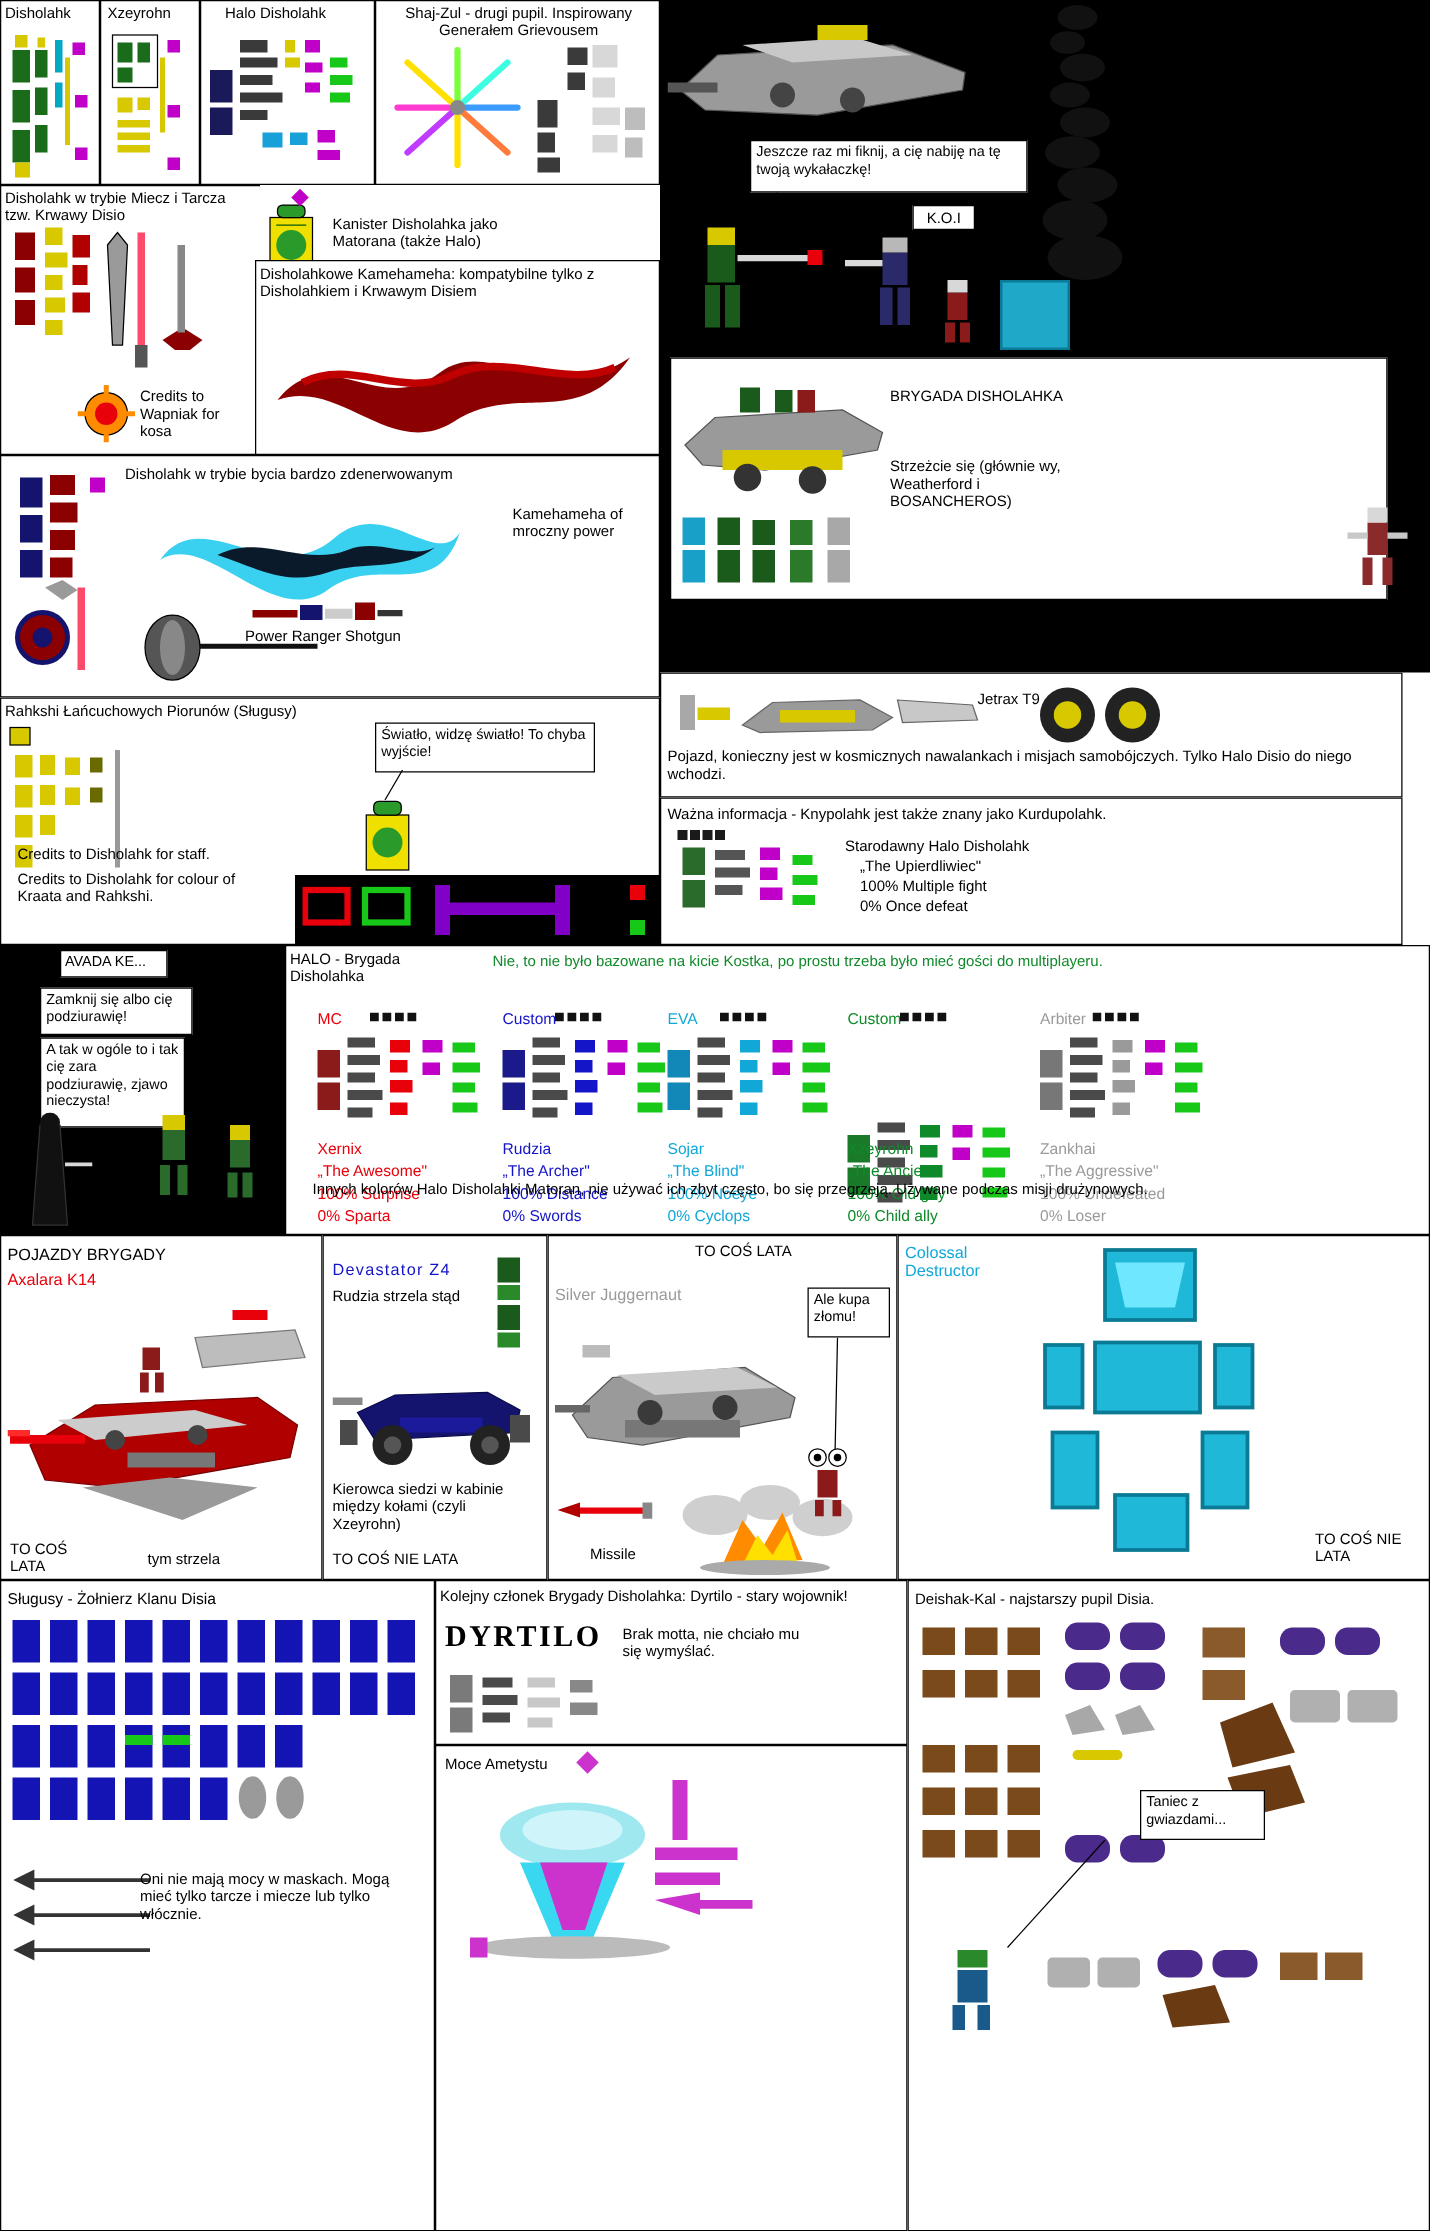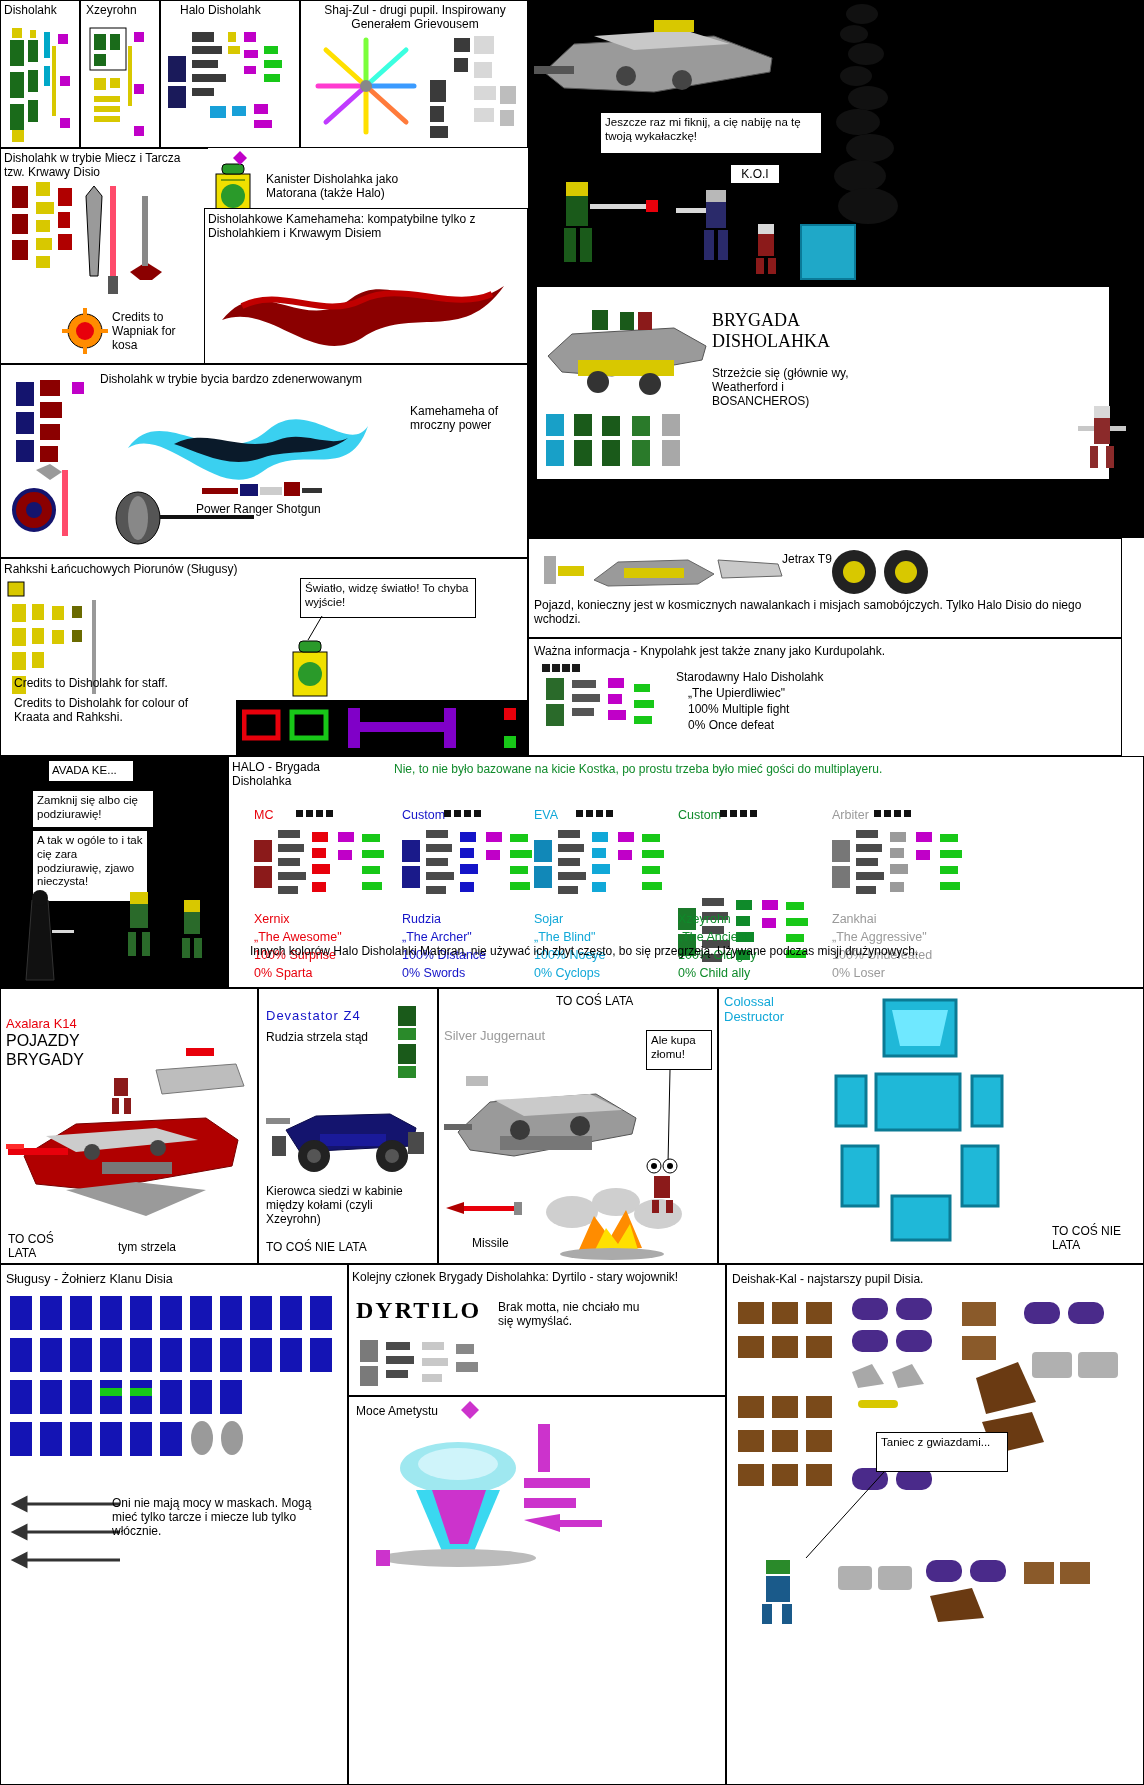--- a/index.html
+++ b/index.html
@@ -348,21 +348,21 @@
   <g fill="#8b1a1a">
       <rect x="12" y="10" width="16" height="22"></rect>
       <rect x="10" y="34" width="8" height="16"></rect>
       <rect x="22" y="34" width="8" height="16"></rect>
     </g>
   <rect x="12" y="0" width="16" height="10" fill="#d8d8d8"></rect>
 </svg>
 <div class="abs" style="left:800px;top:224px;width:56px;height:56px;background:#1fa8c8;border:2px solid #0a7a98;"></div>
 
 <div class="box" style="left:536px;top:286px;width:574px;height:194px;"></div>
-<div class="lbl" style="left:712px;top:310px;width:180px;font-size:18px;white-space:pre-line;font-family:Liberation Serif, serif;">BRYGADA DISHOLAHKA</div>
+<div class="lbl" style="left:712px;top:310px;width:180px;font-size:12px;white-space:pre-line;">BRYGADA DISHOLAHKA</div>
 <div class="lbl" style="left:712px;top:366px;width:170px;font-size:12px;">Strzeżcie się (głównie wy, Weatherford i BOSANCHEROS)</div>
 <svg class="spr" style="left:542px;top:300px;" width="168" height="110" viewBox="0 0 168 110">
   <path d="M6,56 L30,34 L132,28 L164,46 L160,60 L70,76 L20,72 Z" fill="#9a9a9a" stroke="#555"></path>
   <rect x="36" y="60" width="96" height="16" fill="#d8c800"></rect>
   <circle cx="56" cy="82" r="11" fill="#333"></circle>
     <circle cx="108" cy="84" r="11" fill="#333"></circle>
   <g fill="#1a5a1a">
       <rect x="50" y="10" width="16" height="20"></rect>
       <rect x="78" y="12" width="14" height="18"></rect>
     </g>
@@ -717,21 +717,21 @@
       <div class="lbl" style="left: 4px; top: 130px; width: 140px; color: rgb(154, 154, 154); font-size: 12.5px;">Zankhai</div>
       <div class="lbl" style="left: 4px; top: 148px; width: 140px; color: rgb(154, 154, 154); font-size: 12.5px;">„The Aggressive"</div>
       <div class="lbl" style="left: 4px; top: 166px; width: 140px; color: rgb(154, 154, 154); font-size: 12.5px;">100% Undefeated</div>
       <div class="lbl" style="left: 4px; top: 184px; width: 140px; color: rgb(154, 154, 154); font-size: 12.5px;">0% Loser</div>
     </div>
   </div>
 
 <div class="lbl" style="left:250px;top:944px;width:690px;">Innych kolorów Halo Disholahki Matoran, nie używać ich zbyt często, bo się przegrzeją. Używane podczas misji drużynowych.</div>
 
 <div class="box" style="left:0;top:988px;width:258px;height:276px;"></div>
-<div class="lbl" style="left:6px;top:1032px;width:150px;font-size:16px;">POJAZDY BRYGADY</div>
+<div class="lbl" style="left:6px;top:996px;width:150px;font-size:13px;">POJAZDY BRYGADY</div>
 <div class="lbl red" style="left:6px;top:1016px;width:150px;font-size:13px;">Axalara K14</div>
 <svg class="spr" style="left:6px;top:1040px;" width="244" height="200" viewBox="0 0 244 200">
   <rect x="180" y="8" width="28" height="8" fill="#e8000b"></rect>
   <g fill="#8b1a1a">
       <rect x="108" y="38" width="14" height="18"></rect>
       <rect x="106" y="58" width="7" height="16"></rect>
       <rect x="118" y="58" width="7" height="16"></rect>
     </g>
   <path d="M150,30 L230,24 L238,46 L156,54 Z" fill="#bdbdbd" stroke="#777"></path>
   <path d="M18,116 L70,84 L200,78 L232,100 L226,126 L90,150 L30,144 Z" fill="#b00000" stroke="#700"></path>
@@ -988,21 +988,21 @@
     </g>
   <g fill="#4a2a8a">
       <rect x="292" y="10" width="36" height="22" rx="10"></rect>
       <rect x="336" y="10" width="36" height="22" rx="10"></rect>
     </g>
   <g fill="#b0b0b0">
       <rect x="300" y="60" width="40" height="26" rx="4"></rect>
       <rect x="346" y="60" width="40" height="26" rx="4"></rect>
     </g>
 </svg>
-<div class="bubble" style="left:876px;top:1432px;width:132px;height:40px;">Taniec z gwiazdami...</div>
+<div class="bubble" style="left:912px;top:1432px;width:100px;height:40px;">Taniec z gwiazdami...</div>
 <svg class="spr" style="left:800px;top:1472px;" width="90" height="90" viewBox="0 0 90 90">
     <polyline points="84,0 6,86" stroke="#000" fill="none"></polyline>
   </svg>
 <svg class="spr" style="left:748px;top:1556px;" width="60" height="70" viewBox="0 0 60 70">
   <rect x="18" y="4" width="24" height="14" fill="#2a8a2a"></rect>
   <g fill="#1a5a8a">
       <rect x="18" y="20" width="24" height="26"></rect>
       <rect x="14" y="48" width="10" height="20"></rect>
       <rect x="34" y="48" width="10" height="20"></rect>
     </g>

